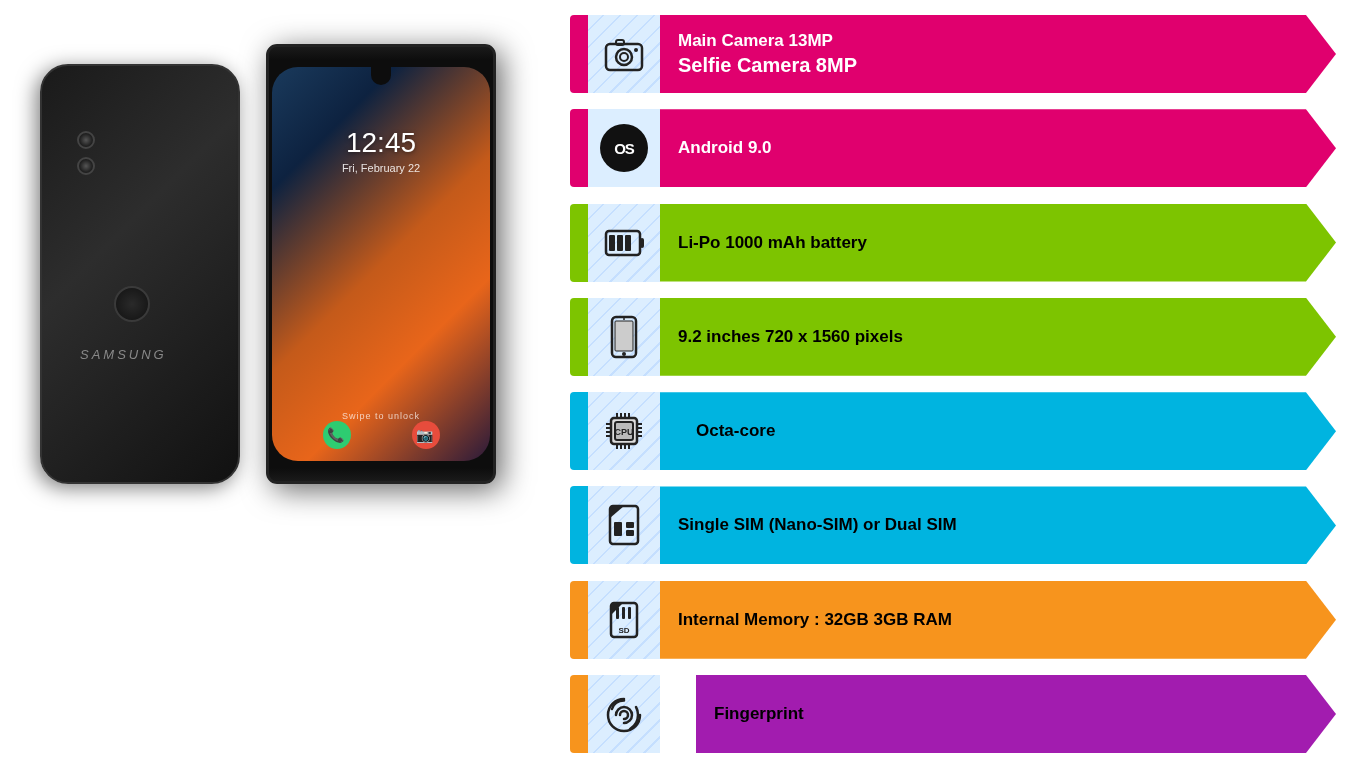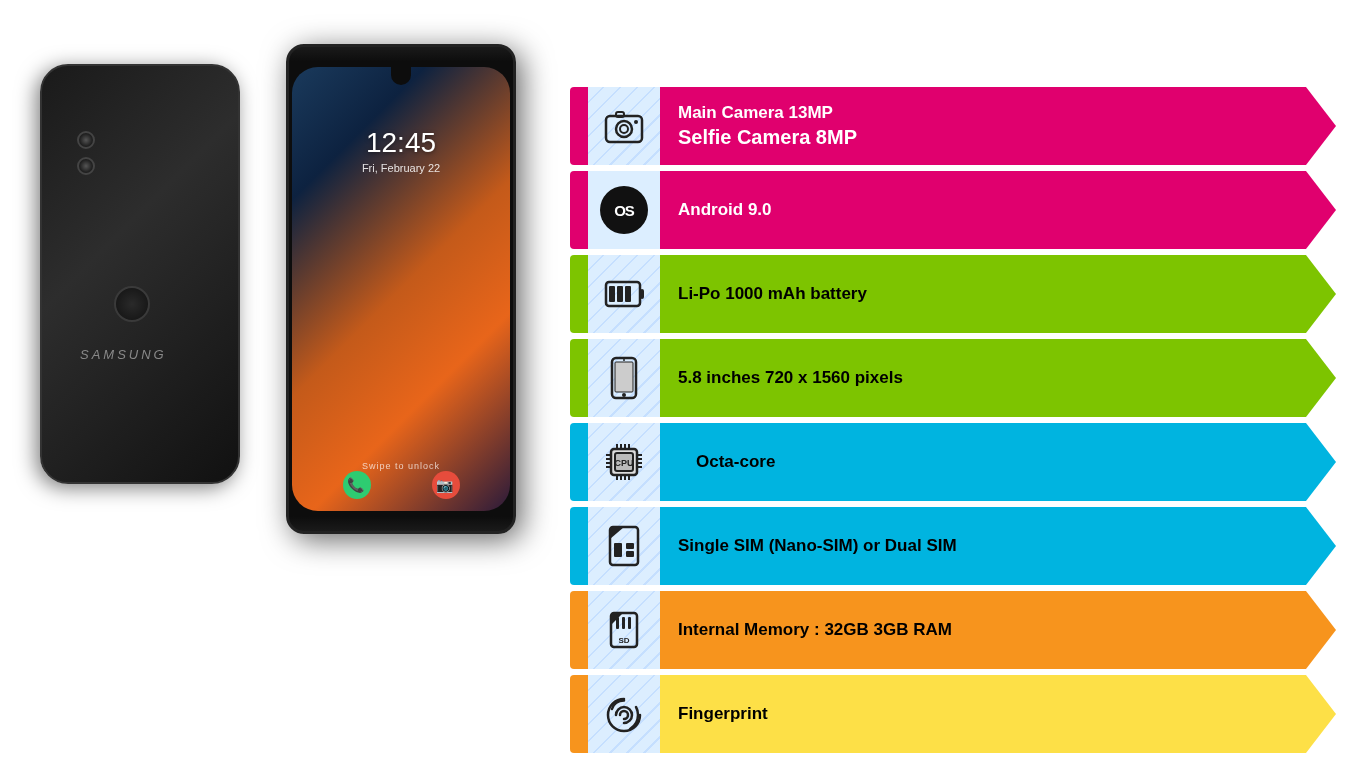--- a/index.html
+++ b/index.html
@@ -79,26 +79,26 @@
       bottom: 120px;
       font-size: 13px;
       color: #888;
       letter-spacing: 3px;
       font-style: italic;
     }
 
     
     .phone-front {
       position: absolute;
-      right: 24px;
+      right: 44px;
       top: 20px;
       width: 230px;
-      height: 490px;
+      height: 440px;
       background: linear-gradient(180deg, #1a1a1a 0%, #0d0d0d 3%, #0d0d0d 97%, #1a1a1a 100%);
-      border-radius: 18px;
+      border-radius: 11px;
       border: 3px solid #222;
       z-index: 2;
       box-shadow: 6px 6px 30px rgba(0,0,0,0.6);
       overflow: hidden;
     }
 
     .phone-screen {
       position: absolute;
       top: 20px;
       left: 3px;
@@ -176,21 +176,21 @@
 
     .icon-call { background: #2ecc71; }
     .icon-camera { background: #e74c3c; }
 
     
     .specs-section {
       flex: 1;
       height: 768px;
       display: flex;
       flex-direction: column;
-      justify-content: flex-end;
+      justify-content: space-between;
       padding: 15px 30px 15px 10px;
       gap: 6px;
     }
 
     .spec-row {
       display: flex;
       align-items: stretch;
       height: 78px;
       position: relative;
     }
@@ -239,21 +239,21 @@
     .row-cpu .spec-accent { background: #00b4e0; }
     .row-cpu .spec-label-box { background: #00b4e0; color: #000; padding-left: 36px; }
 
     .row-sim .spec-accent { background: #00b4e0; }
     .row-sim .spec-label-box { background: #00b4e0; color: #000; }
 
     .row-memory .spec-accent { background: #f7941d; }
     .row-memory .spec-label-box { background: #f7941d; color: #000; }
 
     .row-fingerprint .spec-accent { background: #f7941d; }
-    .row-fingerprint .spec-label-box { background: #fde047; color: #000; }
+    .row-fingerprint .spec-label-box { background: #a21caf; color: #000; margin-left: 36px; }
 
     
     .spec-icon-box {
       background: repeating-linear-gradient(
         135deg,
         #dceeff 0px,
         #dceeff 10px,
         #c5dfff 10px,
         #c5dfff 12px
       );
@@ -345,21 +345,21 @@
     <div class="spec-accent"></div>
     <div class="spec-icon-box">
       <svg width="40" height="48" viewBox="0 0 40 48">
         <rect x="8" y="4" width="24" height="40" rx="4" stroke="#222" stroke-width="2.5" fill="none"></rect>
         <rect x="11" y="8" width="18" height="30" rx="1" fill="#ccc" stroke="#222" stroke-width="1"></rect>
         <circle cx="20" cy="41" r="2" fill="#222"></circle>
         <circle cx="20" cy="6" r="1" fill="#222"></circle>
       </svg>
     </div>
     <div class="spec-label-box">
-      <span class="spec-label">5.8 inches 720 x 1560 pixels</span>
+      <span class="spec-label">9.2 inches 720 x 1560 pixels</span>
     </div>
   </div>
 
   <div class="spec-row row-cpu">
     <div class="spec-accent"></div>
     <div class="spec-icon-box">
       <svg width="50" height="50" viewBox="0 0 50 50">
         <rect x="12" y="12" width="26" height="26" rx="3" stroke="#222" stroke-width="2.5" fill="#ddd"></rect>
         <rect x="16" y="16" width="18" height="18" rx="2" stroke="#222" stroke-width="2" fill="#bbb"></rect>
         <text x="25" y="29" text-anchor="middle" font-size="9" font-weight="bold" fill="#222">CPU</text>

